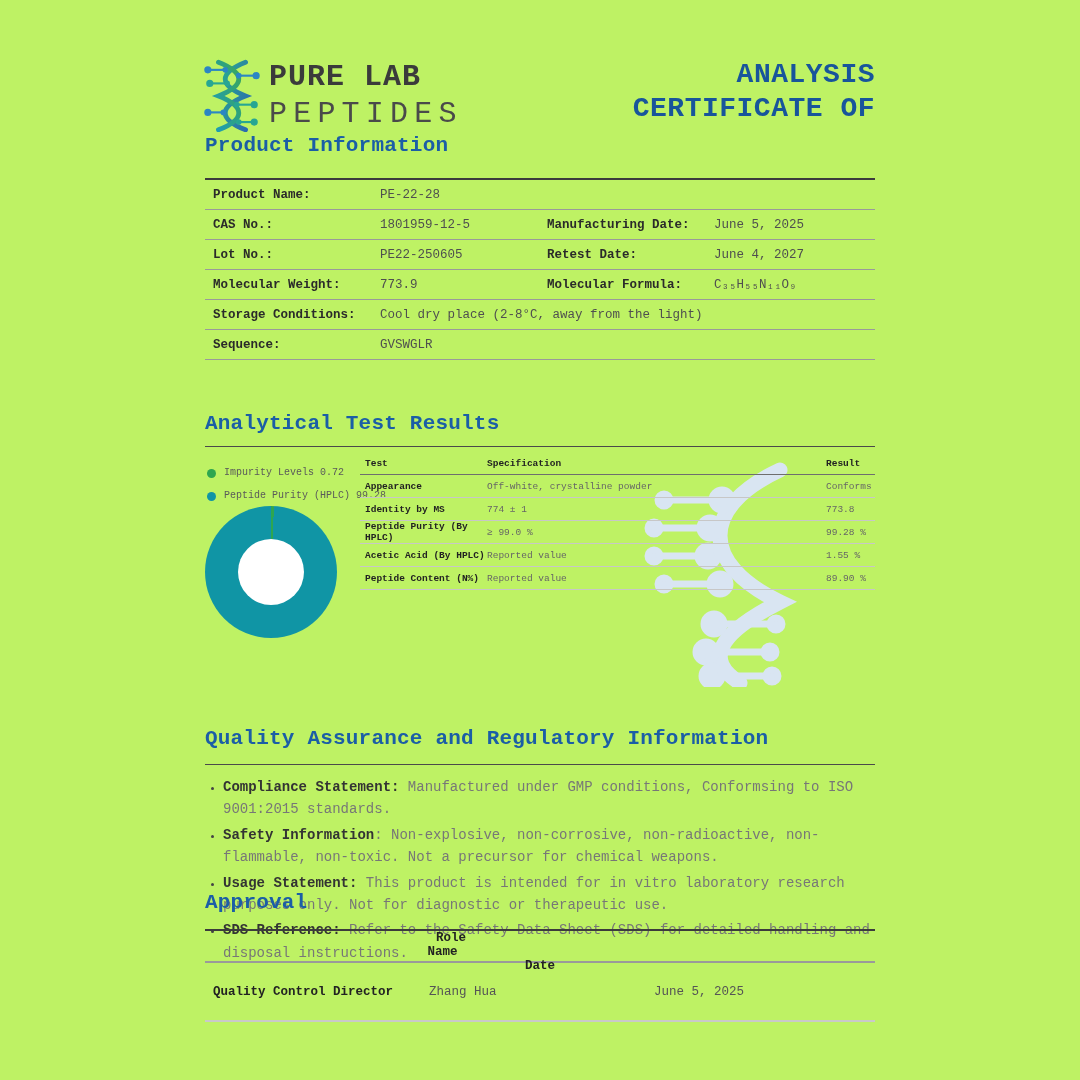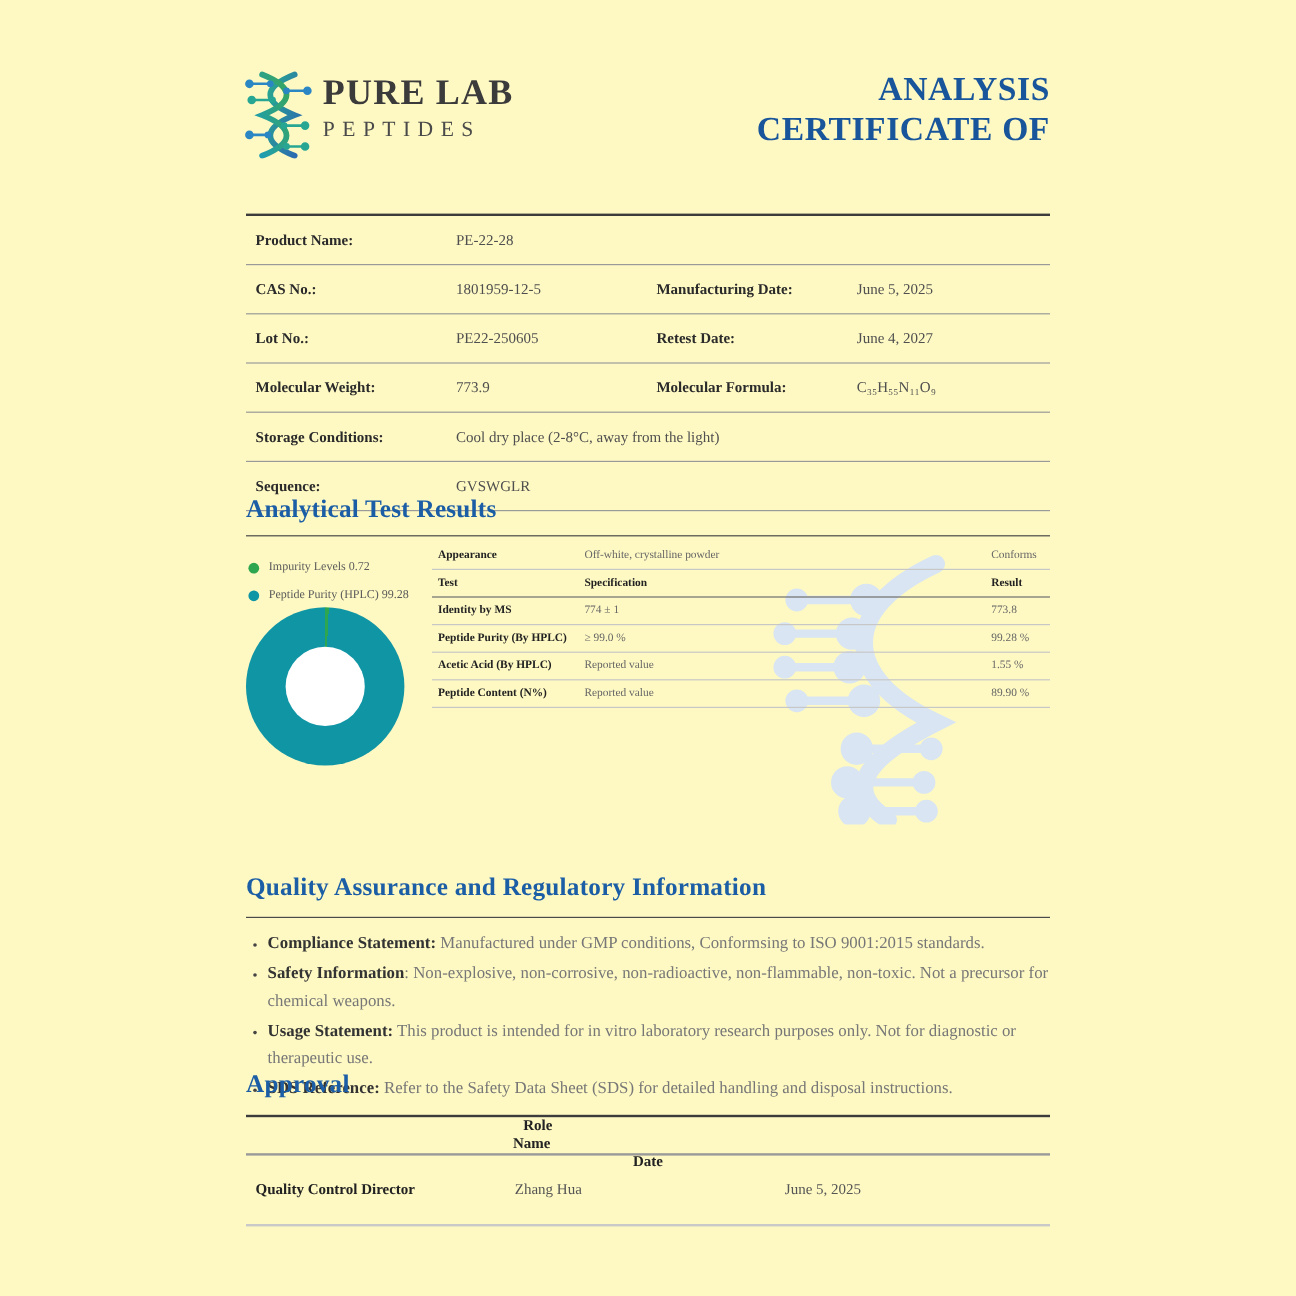--- a/index.html
+++ b/index.html
@@ -1,39 +1,39 @@
 <!DOCTYPE html>
 <html><head>
 <meta charset="utf-8">
 <style>
   * { margin:0; padding:0; box-sizing:border-box; }
   body { background:#fff; }
   .page {
-    position:relative; width:1080px; height:1080px; background:#fef9c3;
-    font-family:Liberation Serif, serif; overflow:hidden;
+    position:relative; width:1080px; height:1080px; background:#bef264;
+    font-family:Liberation Mono, monospace; overflow:hidden;
   }
 
   
   .logo { position:absolute; left:203px; top:58px; display:flex; }
   .logo-text { margin-left:8px; padding-top:4px; }
   .logo-name1 { font-size:30px; font-weight:800; color:#3b3b3b; letter-spacing:1px; line-height:1.05; }
-  .logo-name2 { font-size:18px; font-weight:400; color:#4a4a4a; letter-spacing:6.2px; margin-top:3px; }
+  .logo-name2 { font-size:30px; font-weight:400; color:#4a4a4a; letter-spacing:6.2px; margin-top:3px; }
   .cert-title {
     position:absolute; right:205px; top:58px; text-align:right;
     font-size:28px; font-weight:800; color:#18559b; line-height:1.22; letter-spacing:0.5px;
   }
 
   
   .sec-heading { position:absolute; left:205px; font-size:21px; font-weight:600; color:#1b5ea6; letter-spacing:0.2px; }
   .rule { position:absolute; left:205px; width:670px; height:0; border-top:2px solid #4a4a4a; }
   .rule.thin { border-top-width:1.5px; }
 
   
   .info-table { position:absolute; left:205px; top:178px; width:670px; border-top:2px solid #3c3c3c; font-size:12.5px; }
-  .info-row { display:flex; height:41px; align-items:center; border-bottom:1px solid #9a9a9a; }
+  .info-row { display:flex; height:30px; align-items:center; border-bottom:1px solid #9a9a9a; }
   .cell { padding-left:8px; }
   .lbl { width:167px; font-weight:bold; color:#2a2a2a; }
   .val { width:167px; color:#4f4f4f; }
   .val.wide { flex:1; }
 
   
   .legend { position:absolute; left:207px; top:455px; font-size:10px; color:#5a5a5a; }
   .legend-item { display:flex; align-items:flex-end; height:23px; }
   .dot { width:9px; height:9px; border-radius:50%; margin-right:8px; flex:0 0 auto; }
   .donut { position:absolute; left:205px; top:506px; width:132px; height:132px; border-radius:50%; }
@@ -111,20 +111,21 @@
       <div class="logo-name1">PURE LAB</div>
       <div class="logo-name2">PEPTIDES</div>
     </div>
   </div>
 
   <div class="cert-title">
     <div>ANALYSIS</div>
     <div>CERTIFICATE OF</div>
   </div>
 
+  <div class="sec-heading" style="top:134px;">Product Information</div>
 
   <div class="info-table">
     <div class="info-row">
       <div class="cell lbl">Product Name:</div>
       <div class="cell val wide">PE-22-28</div>
     </div>
     <div class="info-row">
       <div class="cell lbl">CAS No.:</div>
       <div class="cell val">1801959-12-5</div>
       <div class="cell lbl">Manufacturing Date:</div>
@@ -193,29 +194,29 @@
       <span class="dot" style="background: rgb(16, 149, 165);"></span>
       <span>Peptide Purity (HPLC) 99.28</span>
     </div>
   </div>
 
   <div class="donut" style="background: conic-gradient(rgb(46, 166, 79) 0deg, rgb(46, 166, 79) 2.592deg, rgb(16, 149, 165) 2.592deg, rgb(16, 149, 165) 360deg);">
     <div class="donut-hole"></div>
   </div>
 
   <div class="test-table">
-    <div class="test-row">
-      <div class="c-test">Appearance</div>
-      <div class="c-spec">Off-white, crystalline powder</div>
-      <div class="c-res">Conforms</div>
-    </div>
     <div class="test-row head">
       <div class="c-test">Test</div>
       <div class="c-spec">Specification</div>
       <div class="c-res">Result</div>
+    </div>
+    <div class="test-row">
+      <div class="c-test">Appearance</div>
+      <div class="c-spec">Off-white, crystalline powder</div>
+      <div class="c-res">Conforms</div>
     </div>
     <div class="test-row">
       <div class="c-test">Identity by MS</div>
       <div class="c-spec">774 ± 1</div>
       <div class="c-res">773.8</div>
     </div>
     <div class="test-row">
       <div class="c-test">Peptide Purity (By HPLC)</div>
       <div class="c-spec">≥ 99.0 %</div>
       <div class="c-res">99.28 %</div>

